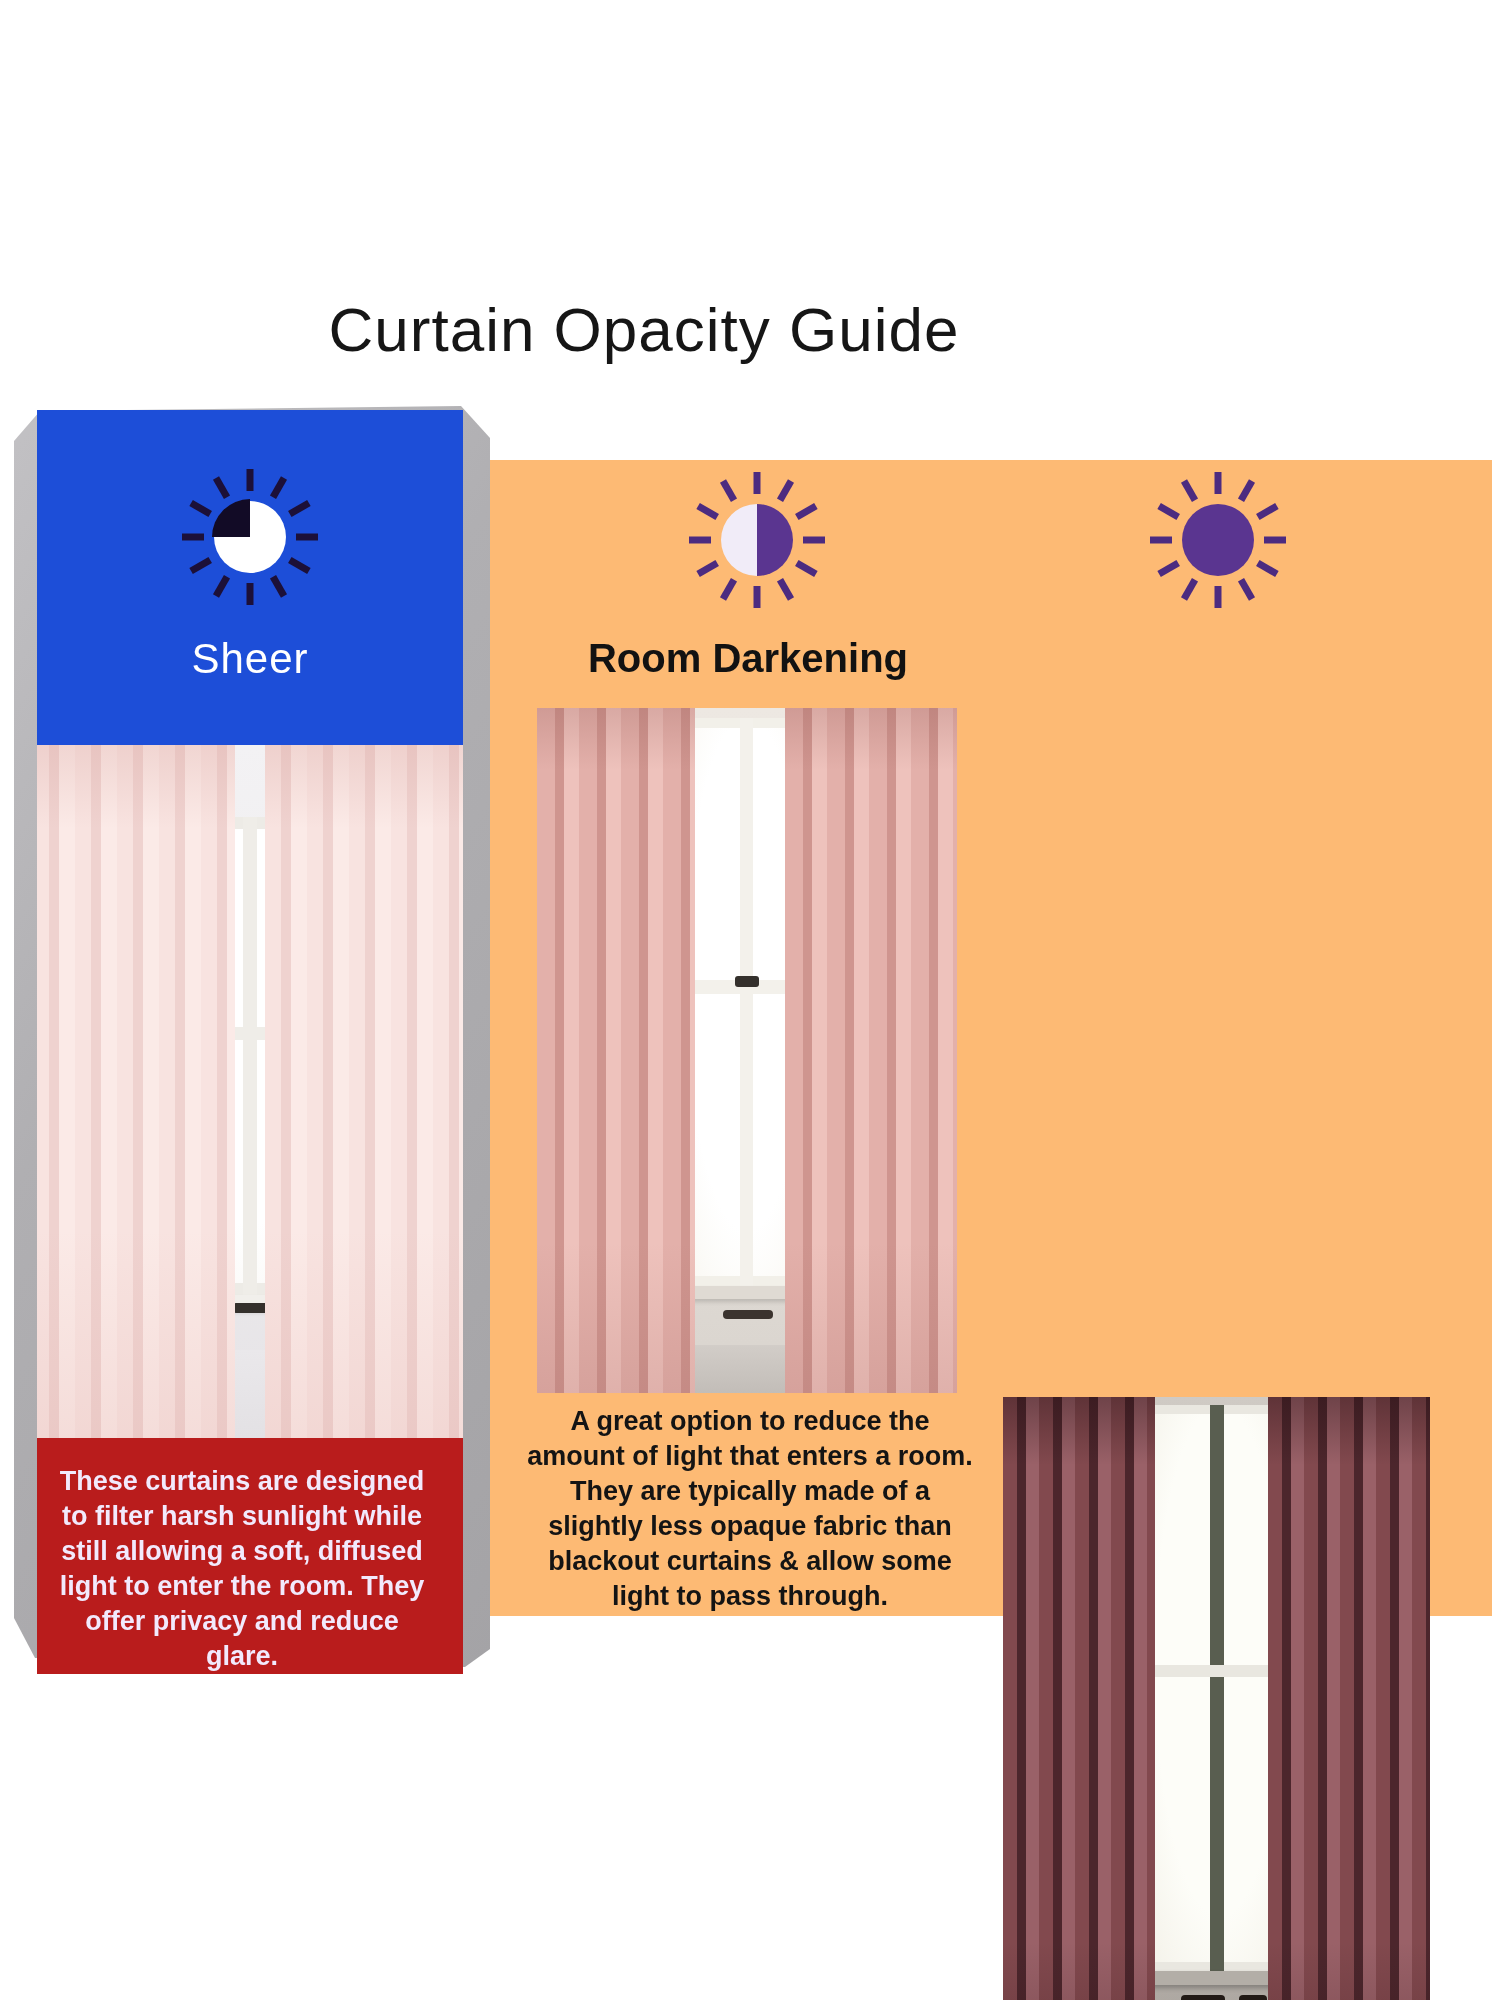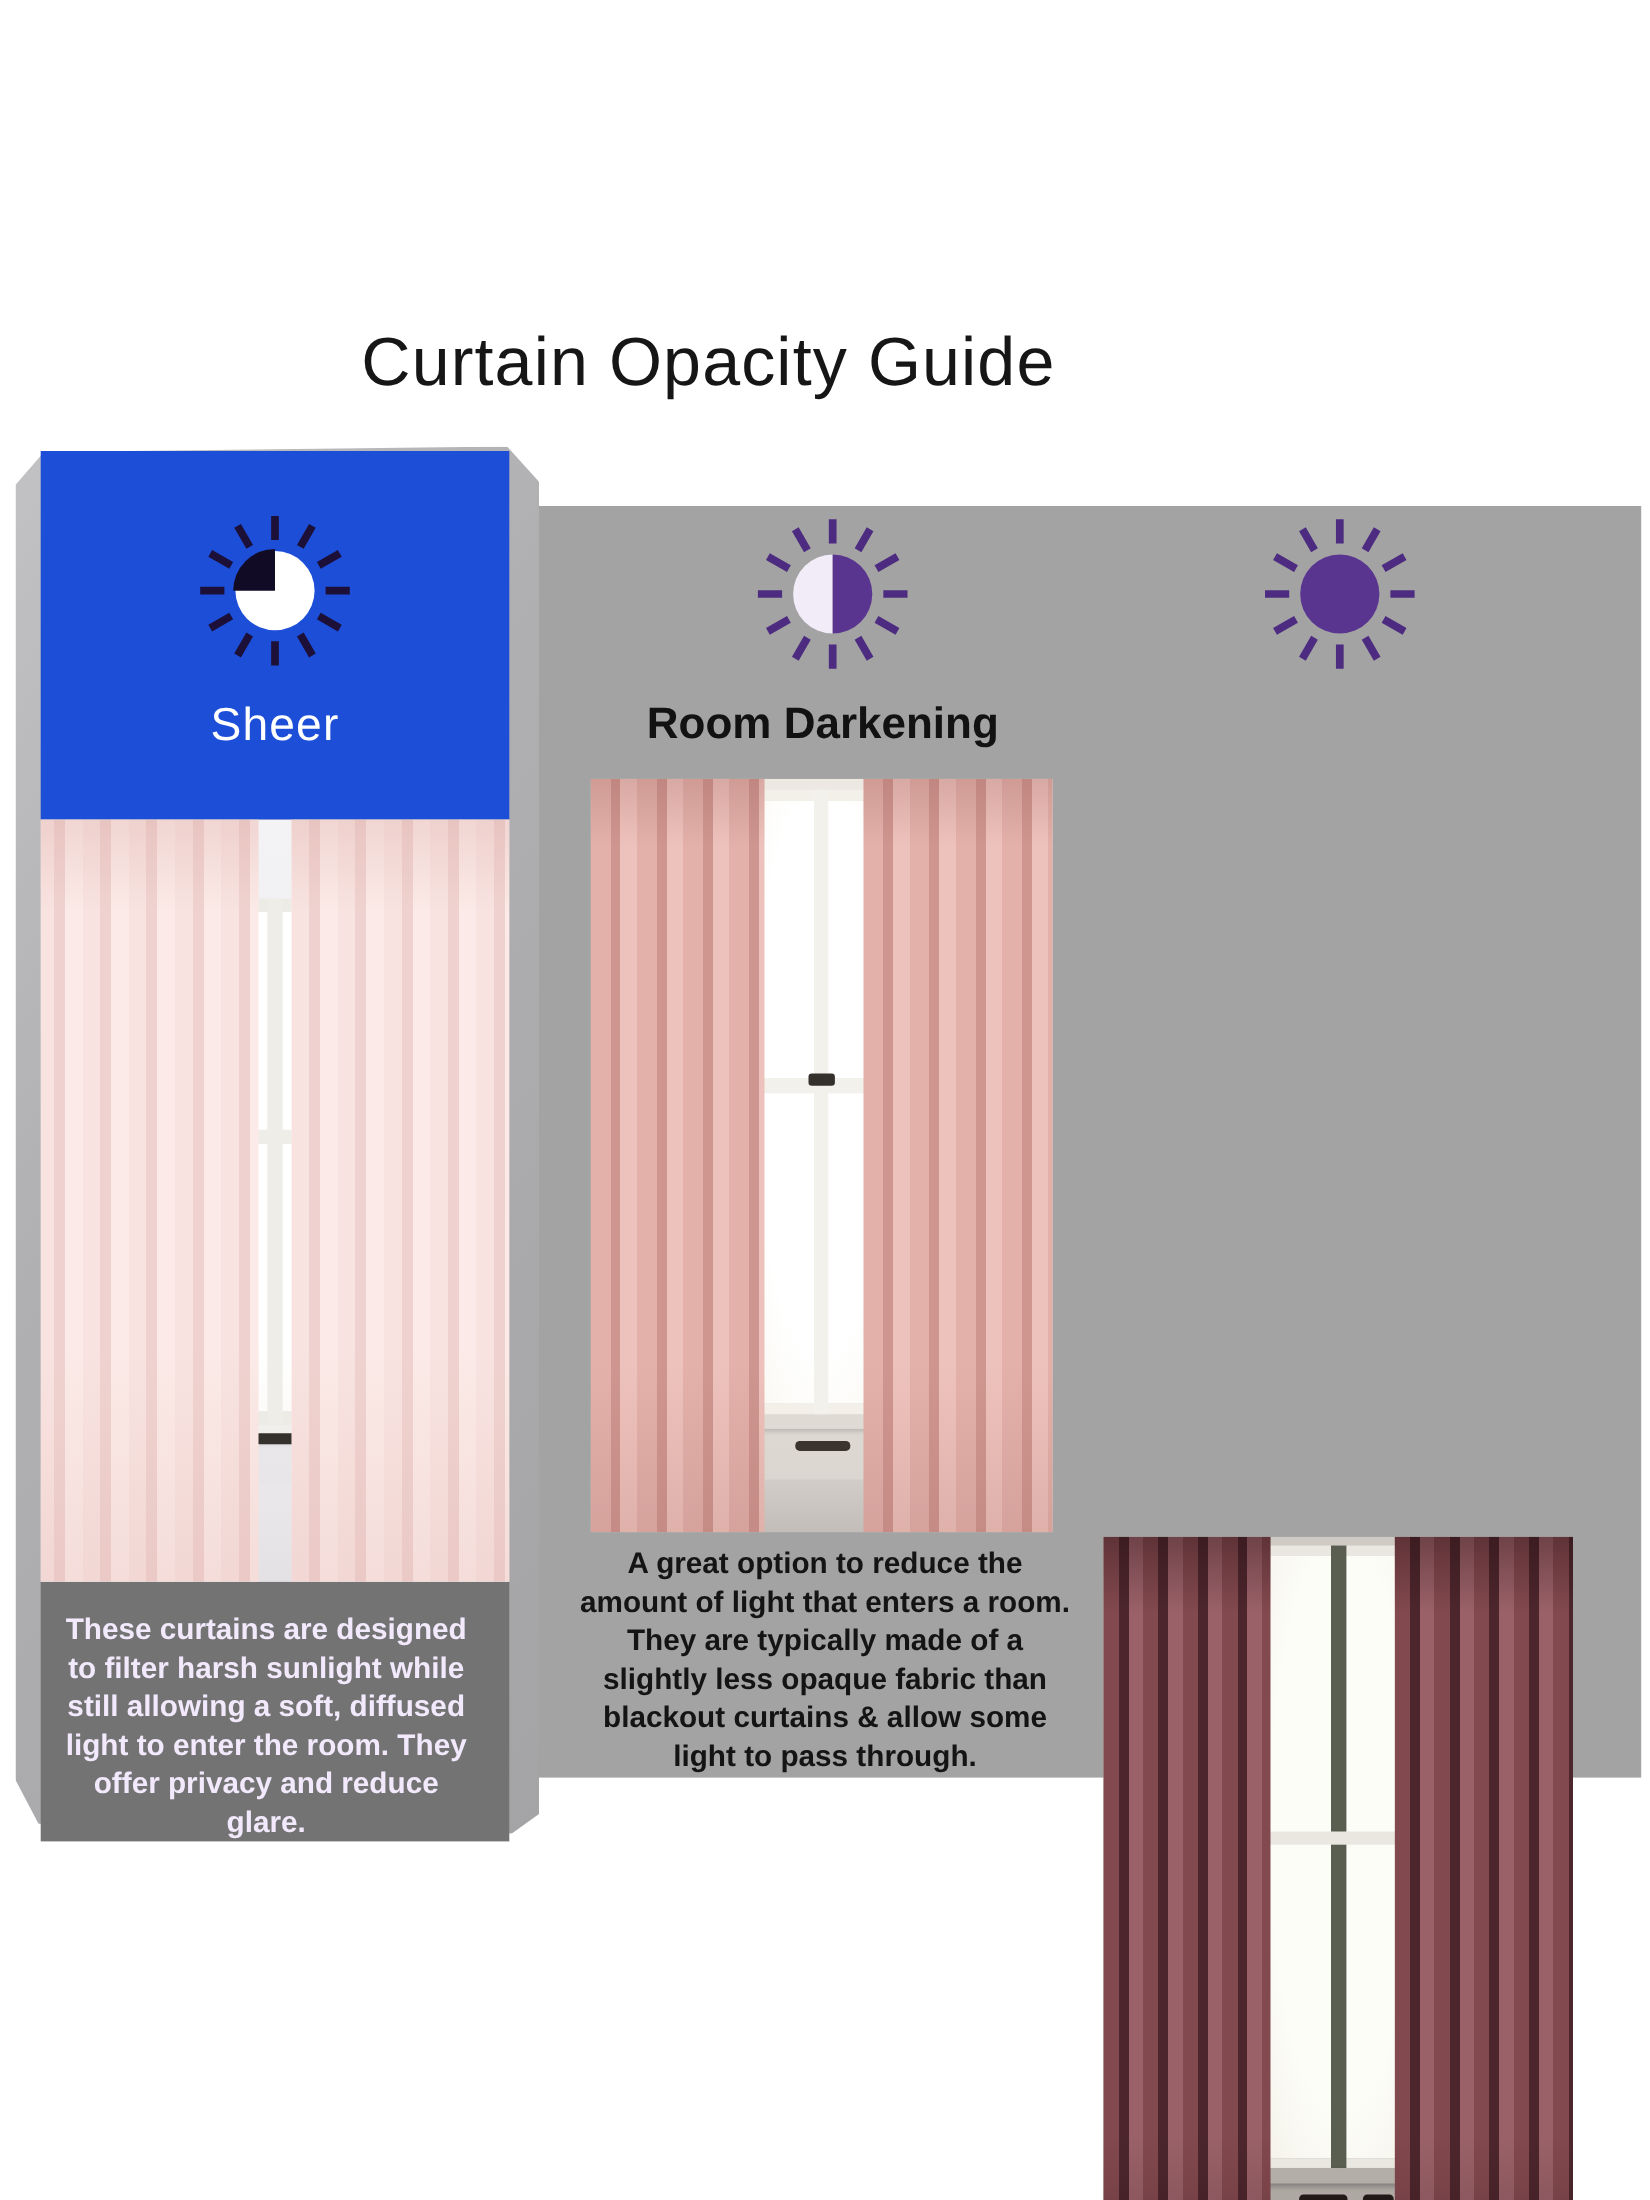--- a/index.html
+++ b/index.html
@@ -9,21 +9,21 @@
   }
   .abs{position:absolute;}
 
   
   .page-title{
     left:0;top:294px;width:1288px;text-align:center;
     font-size:62px;font-weight:400;color:#161616;letter-spacing:1px;
   }
 
   
-  .panel{left:398px;top:460px;width:1094px;height:1156px;background:#a3a3a3;}
+  .panel{left:398px;top:460px;width:1094px;height:1156px;background:#fdba74;}
 
   .col-heading{
     top:176px;text-align:center;font-size:40px;font-weight:700;color:#121212;
   }
   .col-desc{
     top:944px;text-align:center;font-size:27px;font-weight:700;
     line-height:35px;color:#141414;
   }
 
   
@@ -36,21 +36,21 @@
     left:37px;top:410px;width:426px;height:1255px;
     display:flex;flex-direction:column;
   }
   .sheer-header{height:335px;background:#1d4ed8;position:relative;flex:none;}
   .sheer-header svg{position:absolute;left:138px;top:52px;}
   .sheer-label{
     position:absolute;left:0;top:225px;width:100%;text-align:center;
     font-size:42px;font-weight:400;color:#ffffff;letter-spacing:1px;
   }
   .sheer-footer{
-    flex:1;background:#737373;color:#f2e9fc;
+    flex:1;background:#b91c1c;color:#f2e9fc;
     font-size:27px;font-weight:700;line-height:35px;text-align:center;
     padding:26px 28px 0 12px;box-sizing:border-box;
   }
 
   
   .photo{position:relative;overflow:hidden;flex:none;}
   .photo .wall{position:absolute;inset:0;}
   .photo .window{position:absolute;box-sizing:border-box;}
   .photo .mull-v{position:absolute;}
   .photo .mull-h{position:absolute;}

